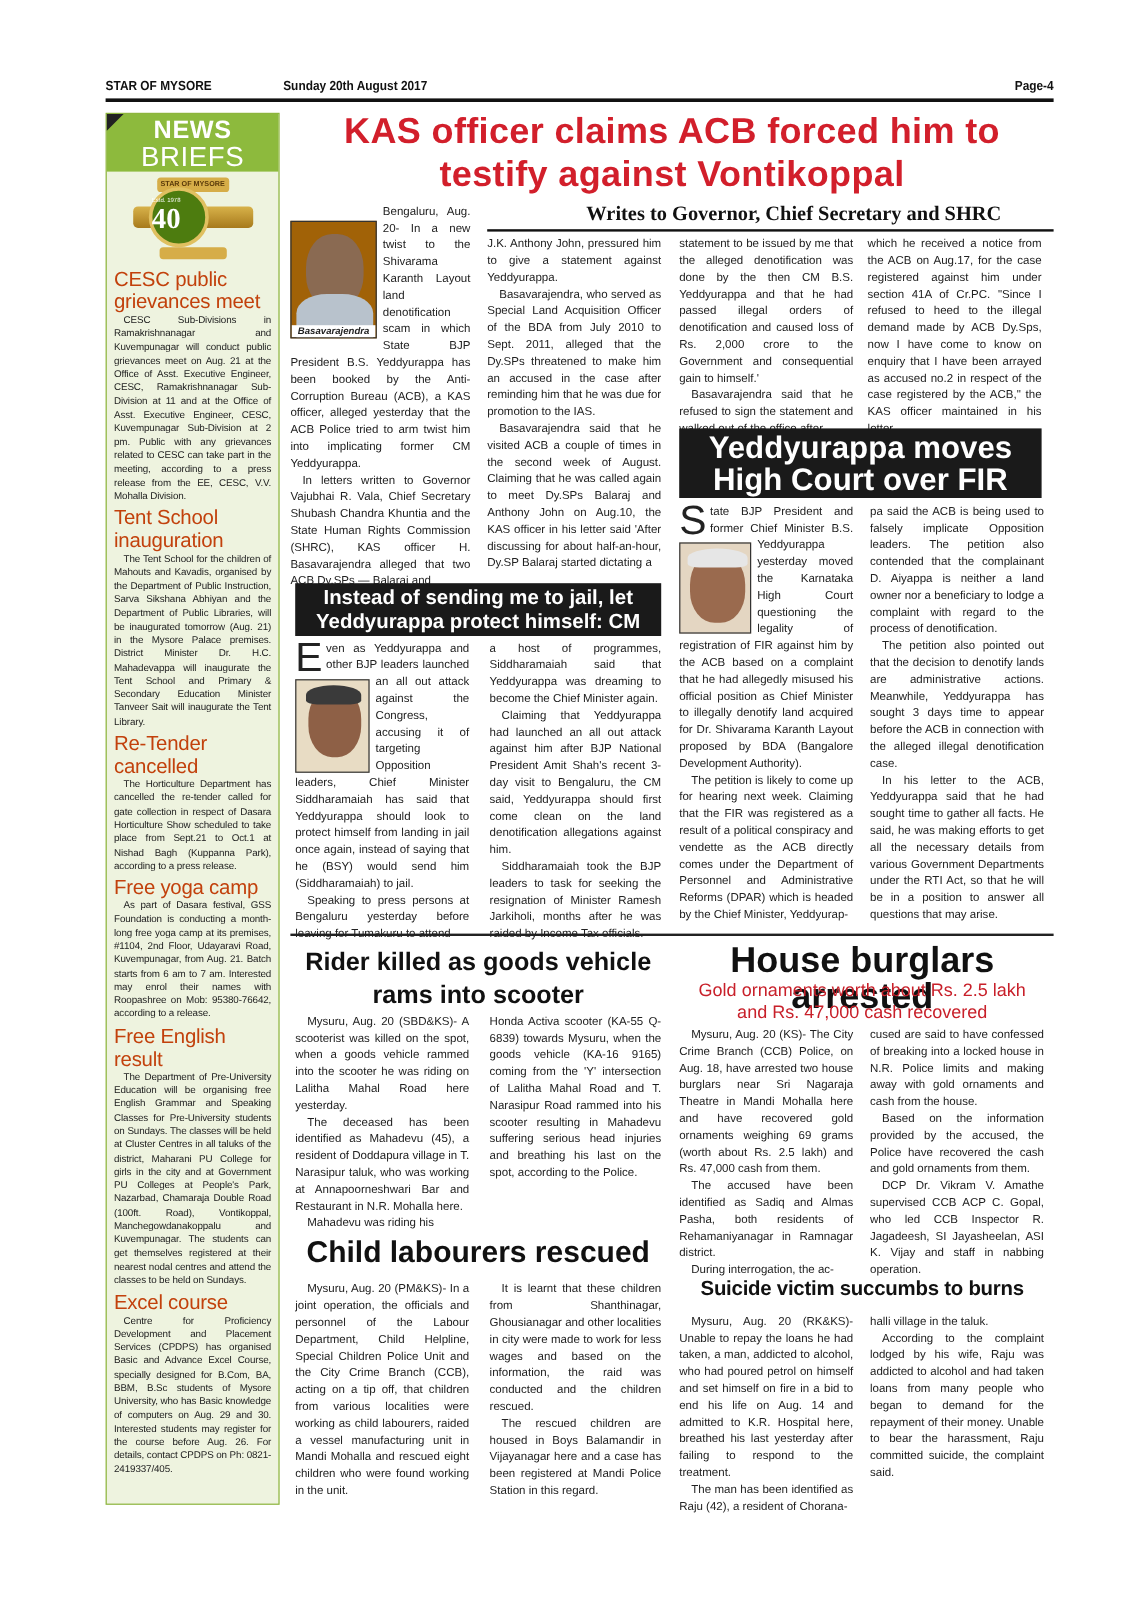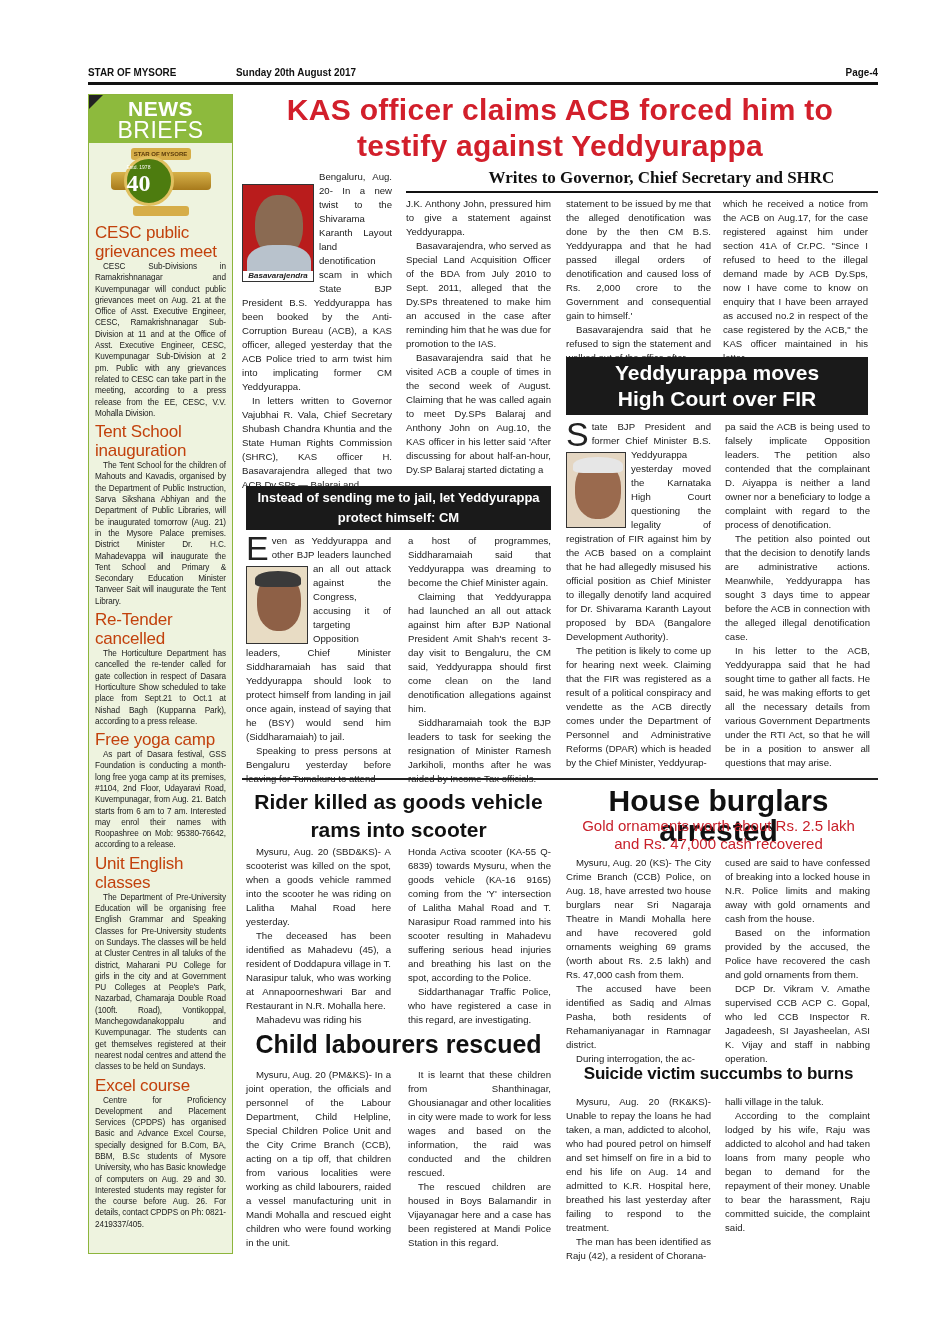--- a/index.html
+++ b/index.html
@@ -86,35 +86,35 @@
   </div>
   <div class="brief">
     <h3>Re-Tender cancelled</h3>
     <p>The Horticulture Department has cancelled the re-tender called for gate collection in respect of Dasara Horticulture Show scheduled to take place from Sept.21 to Oct.1 at Nishad Bagh (Kuppanna Park), according to a press release.</p>
   </div>
   <div class="brief">
     <h3>Free yoga camp</h3>
     <p>As part of Dasara festival, GSS Foundation is conducting a month-long free yoga camp at its premises, #1104, 2nd Floor, Udayaravi Road, Kuvempunagar, from Aug. 21. Batch starts from 6 am to 7 am. Interested may enrol their names with Roopashree on Mob: 95380-76642, according to a release.</p>
   </div>
   <div class="brief">
-    <h3>Unit English classes</h3>
+    <h3>Free English result</h3>
     <p>The Department of Pre-University Education will be organising free English Grammar and Speaking Classes for Pre-University students on Sundays. The classes will be held at Cluster Centres in all taluks of the district, Maharani PU College for girls in the city and at Government PU Colleges at People's Park, Nazarbad, Chamaraja Double Road (100ft. Road), Vontikoppal, Manchegowdanakoppalu and Kuvempunagar. The students can get themselves registered at their nearest nodal centres and attend the classes to be held on Sundays.</p>
   </div>
   <div class="brief">
     <h3>Excel course</h3>
     <p>Centre for Proficiency Development and Placement Services (CPDPS) has organised Basic and Advance Excel Course, specially designed for B.Com, BA, BBM, B.Sc students of Mysore University, who has Basic knowledge of computers on Aug. 29 and 30. Interested students may register for the course before Aug. 26. For details, contact CPDPS on Ph: 0821-2419337/405.</p>
   </div>
 </div>
 
-<div class="lead-title">KAS officer claims ACB forced him to testify against Yeddyurappa</div>
+<div class="lead-title">KAS officer claims ACB forced him to testify against Vontikoppal</div>
 <div class="lead-sub">Writes to Governor, Chief Secretary and SHRC</div>
 <div class="lead-sub-rule"></div>
 
 <div class="col" style="left:242px; top:170px; width:150px;">
-  <div class="photo" style="width:72px; height:98px; margin-top:14px; background:#b91c1c;padding-left:44px;">
+  <div class="photo" style="width:72px; height:98px; margin-top:14px; background:#a16207;padding-left:44px;">
     <div class="face" style="left:12px; top:10px; width:48px; height:62px; background:#8a6a52;"></div>
     <div class="face" style="left:4px; top:60px; width:64px; height:40px; background:#b8c2cc; border-radius:40% 40% 0 0;"></div>
     <div class="caption">Basavarajendra</div>
   </div>
   <p class="noind">Bengaluru, Aug. 20- In a new twist to the Shivarama Karanth Layout land denotification scam in which State BJP President B.S. Yeddyurappa has been booked by the Anti-Corruption Bureau (ACB), a KAS officer, alleged yesterday that the ACB Police tried to arm twist him into implicating former CM Yeddyurappa.</p>
   <p>In letters written to Governor Vajubhai R. Vala, Chief Secretary Shubash Chandra Khuntia and the State Human Rights Commission (SHRC), KAS officer H. Basavarajendra alleged that two ACB Dy.SPs — Balaraj and</p>
 </div>
 
 <div class="col" style="left:406px; top:197px; width:145px;">
   <p class="noind">J.K. Anthony John, pressured him to give a statement against Yeddyurappa.</p>
@@ -124,39 +124,39 @@
 
 <div class="col" style="left:566px; top:197px; width:145px;">
   <p class="noind">statement to be issued by me that the alleged denotification was done by the then CM B.S. Yeddyurappa and that he had passed illegal orders of denotification and caused loss of Rs. 2,000 crore to the Government and consequential gain to himself.'</p>
   <p>Basavarajendra said that he refused to sign the statement and walked out of the office after</p>
 </div>
 
 <div class="col" style="left:723px; top:197px; width:145px;">
   <p class="noind">which he received a notice from the ACB on Aug.17, for the case registered against him under section 41A of Cr.PC. "Since I refused to heed to the illegal demand made by ACB Dy.Sps, now I have come to know on enquiry that I have been arrayed as accused no.2 in respect of the case registered by the ACB," the KAS officer maintained in his letter.</p>
 </div>
 
-<div class="black-head" style="left:246px; top:486px; width:305px; height:44px; font-size:13px; line-height:20px; padding-top:2px;">Instead of sending me to jail, let Yeddyurappa protect himself: CM</div>
+<div class="black-head" style="left:246px; top:486px; width:305px; height:44px; font-size:17px; line-height:20px; padding-top:2px;">Instead of sending me to jail, let Yeddyurappa protect himself: CM</div>
 
 <div class="col" style="left:246px; top:534px; width:145px;">
   <span class="dropcap">E</span>
   <div class="photo" style="width:62px; height:78px; margin-top:4px; clear:left; background:#e8dcc4;">
     <div class="face" style="left:10px; top:6px; width:44px; height:58px; background:#8e6046;"></div>
     <div class="face" style="left:8px; top:4px; width:46px; height:16px; background:#3a3a3a; border-radius:50% 50% 20% 20%;"></div>
   </div>
   <p class="noind">ven as Yeddyurappa and other BJP leaders launched an all out attack against the Congress, accusing it of targeting Opposition leaders, Chief Minister Siddharamaiah has said that Yeddyurappa should look to protect himself from landing in jail once again, instead of saying that he (BSY) would send him (Siddharamaiah) to jail.</p>
   <p>Speaking to press persons at Bengaluru yesterday before leaving for Tumakuru to attend</p>
 </div>
 
 <div class="col" style="left:408px; top:534px; width:143px;">
   <p class="noind">a host of programmes, Siddharamaiah said that Yeddyurappa was dreaming to become the Chief Minister again.</p>
   <p>Claiming that Yeddyurappa had launched an all out attack against him after BJP National President Amit Shah's recent 3-day visit to Bengaluru, the CM said, Yeddyurappa should first come clean on the land denotification allegations against him.</p>
   <p>Siddharamaiah took the BJP leaders to task for seeking the resignation of Minister Ramesh Jarkiholi, months after he was raided by Income Tax officials.</p>
 </div>
 
-<div class="black-head" style="left:566px; top:357px; width:302px; height:58px; font-size:21px; line-height:26px; padding-top:3px;">
+<div class="black-head" style="left:566px; top:357px; width:302px; height:58px; font-size:26px; line-height:26px; padding-top:3px;">
   <div>Yeddyurappa moves</div>
   <div>High Court over FIR</div>
 </div>
 
 <div class="col" style="left:566px; top:420px; width:145px;">
   <span class="dropcap">S</span>
   <div class="photo" style="width:60px; height:76px; margin-top:4px; clear:left; background:#e4d6c2;">
     <div class="face" style="left:8px; top:8px; width:46px; height:58px; background:#9a6a4e;"></div>
     <div class="face" style="left:6px; top:4px; width:50px; height:16px; background:#e6e6e6; border-radius:50% 50% 20% 20%;"></div>
   </div>
@@ -173,21 +173,20 @@
 <div class="rule" style="left:242px; top:778px; width:636px; height:2px;"></div>
 
 <div class="sec-title" style="left:246px; top:788px; width:305px; font-size:21px; line-height:28px;">Rider killed as goods vehicle rams into scooter</div>
 <div class="col" style="left:246px; top:845px; width:145px;">
   <p>Mysuru, Aug. 20 (SBD&amp;KS)- A scooterist was killed on the spot, when a goods vehicle rammed into the scooter he was riding on Lalitha Mahal Road here yesterday.</p>
   <p>The deceased has been identified as Mahadevu (45), a resident of Doddapura village in T. Narasipur taluk, who was working at Annapoorneshwari Bar and Restaurant in N.R. Mohalla here.</p>
   <p>Mahadevu was riding his</p>
 </div>
 <div class="col" style="left:408px; top:845px; width:143px;">
   <p class="noind">Honda Activa scooter (KA-55 Q-6839) towards Mysuru, when the goods vehicle (KA-16 9165) coming from the 'Y' intersection of Lalitha Mahal Road and T. Narasipur Road rammed into his scooter resulting in Mahadevu suffering serious head injuries and breathing his last on the spot, according to the Police.</p>
-  <p>Siddarthanagar Traffic Police, who have registered a case in this regard, are investigating.</p>
 </div>
 
 <div class="sec-title" style="left:246px; top:1029px; width:305px; font-size:25px; line-height:30px;">Child labourers rescued</div>
 <div class="col" style="left:246px; top:1068px; width:145px;">
   <p>Mysuru, Aug. 20 (PM&amp;KS)- In a joint operation, the officials and personnel of the Labour Department, Child Helpline, Special Children Police Unit and the City Crime Branch (CCB), acting on a tip off, that children from various localities were working as child labourers, raided a vessel manufacturing unit in Mandi Mohalla and rescued eight children who were found working in the unit.</p>
 </div>
 <div class="col" style="left:408px; top:1068px; width:143px;">
   <p>It is learnt that these children from Shanthinagar, Ghousianagar and other localities in city were made to work for less wages and based on the information, the raid was conducted and the children rescued.</p>
   <p>The rescued children are housed in Boys Balamandir in Vijayanagar here and a case has been registered at Mandi Police Station in this regard.</p>
 </div>

